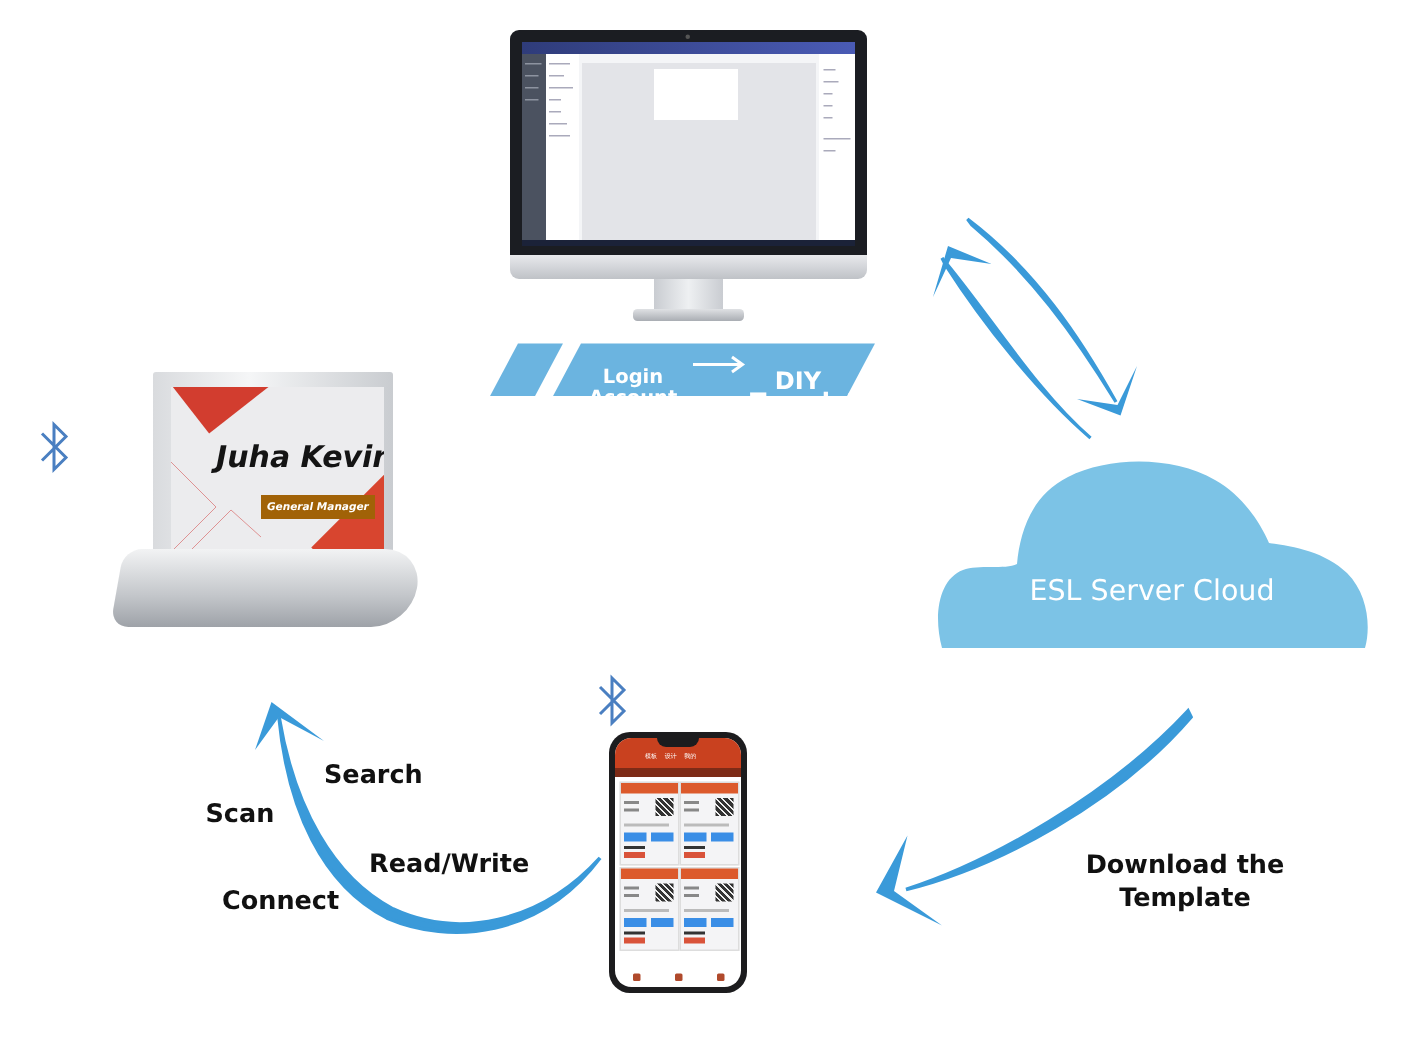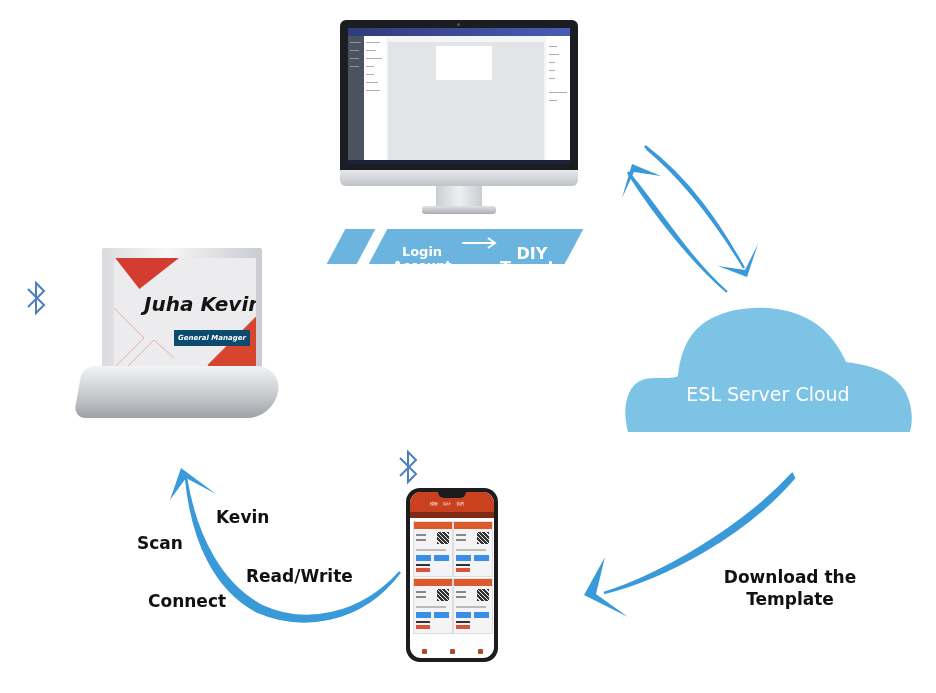--- a/index.html
+++ b/index.html
@@ -31,21 +31,21 @@
   .b-diy{left:500px;top:234px;width:64px;font-size:16px;}
   .b-arrow{left:460px;top:236px;}
 
   
   .sign{left:78px;top:248px;width:210px;height:178px;}
   .sign .frame{position:absolute;left:24px;top:0;width:160px;height:130px;background:linear-gradient(90deg,#d9dbde,#f5f6f7 40%,#c9ccd0);border-radius:2px;}
   .sign .panel{position:absolute;left:36px;top:10px;width:142px;height:112px;background:#ececee;overflow:hidden;}
   .sign .red1{position:absolute;left:-30px;top:-40px;width:120px;height:90px;background:#d23d2f;transform:rotate(-38deg);transform-origin:left top;}
   .sign .red2{position:absolute;right:-36px;bottom:-30px;width:70px;height:70px;background:#d8452f;transform:rotate(45deg);}
   .sign .name{position:absolute;left:30px;top:34px;font-size:20px;font-style:italic;font-weight:bold;color:#141414;white-space:nowrap;}
-  .sign .title{position:absolute;left:60px;top:72px;background:#0c4a6e;color:#fff;font-size:7px;font-weight:bold;font-style:italic;padding:4px 4px;white-space:nowrap;}
+  .sign .title{position:absolute;left:60px;top:72px;background:#a16207;color:#fff;font-size:7px;font-weight:bold;font-style:italic;padding:4px 4px;white-space:nowrap;}
   .sign .base{position:absolute;left:0;top:118px;width:200px;height:52px;background:linear-gradient(#f2f3f4,#c3c6ca 60%,#9ea2a8);border-radius:14px 30px 30px 14px;transform:skewX(-10deg);}
 
   
   .cloud{left:622px;top:300px;width:292px;height:136px;}
   .cloud-label{left:622px;top:383px;width:292px;text-align:center;color:#fff;font-weight:normal;font-size:19px;}
 
   
   .phone{left:406px;top:488px;width:92px;height:174px;background:#1c1c1e;border-radius:14px;}
   .phone .scr{position:absolute;left:4px;top:4px;width:84px;height:166px;background:#fff;border-radius:11px;overflow:hidden;}
   .phone .hdr{position:absolute;left:0;top:0;width:100%;height:20px;background:#c9411f;}
@@ -228,21 +228,21 @@
     </div>
 
     <div class="navbar">
       <span></span>
       <span></span>
       <span></span>
     </div>
   </div>
 </div>
 
-<div class="abs lbl" style="left:216px;top:507px">Kevin</div>
+<div class="abs lbl" style="left:216px;top:507px">Search</div>
 <div class="abs lbl" style="left:137px;top:533px">Scan</div>
 <div class="abs lbl" style="left:246px;top:566px">Read/Write</div>
 <div class="abs lbl" style="left:148px;top:591px">Connect</div>
 
 <div class="abs dl">
   <div>Download the</div>
   <div>Template</div>
 </div>
 
 </body></html>

